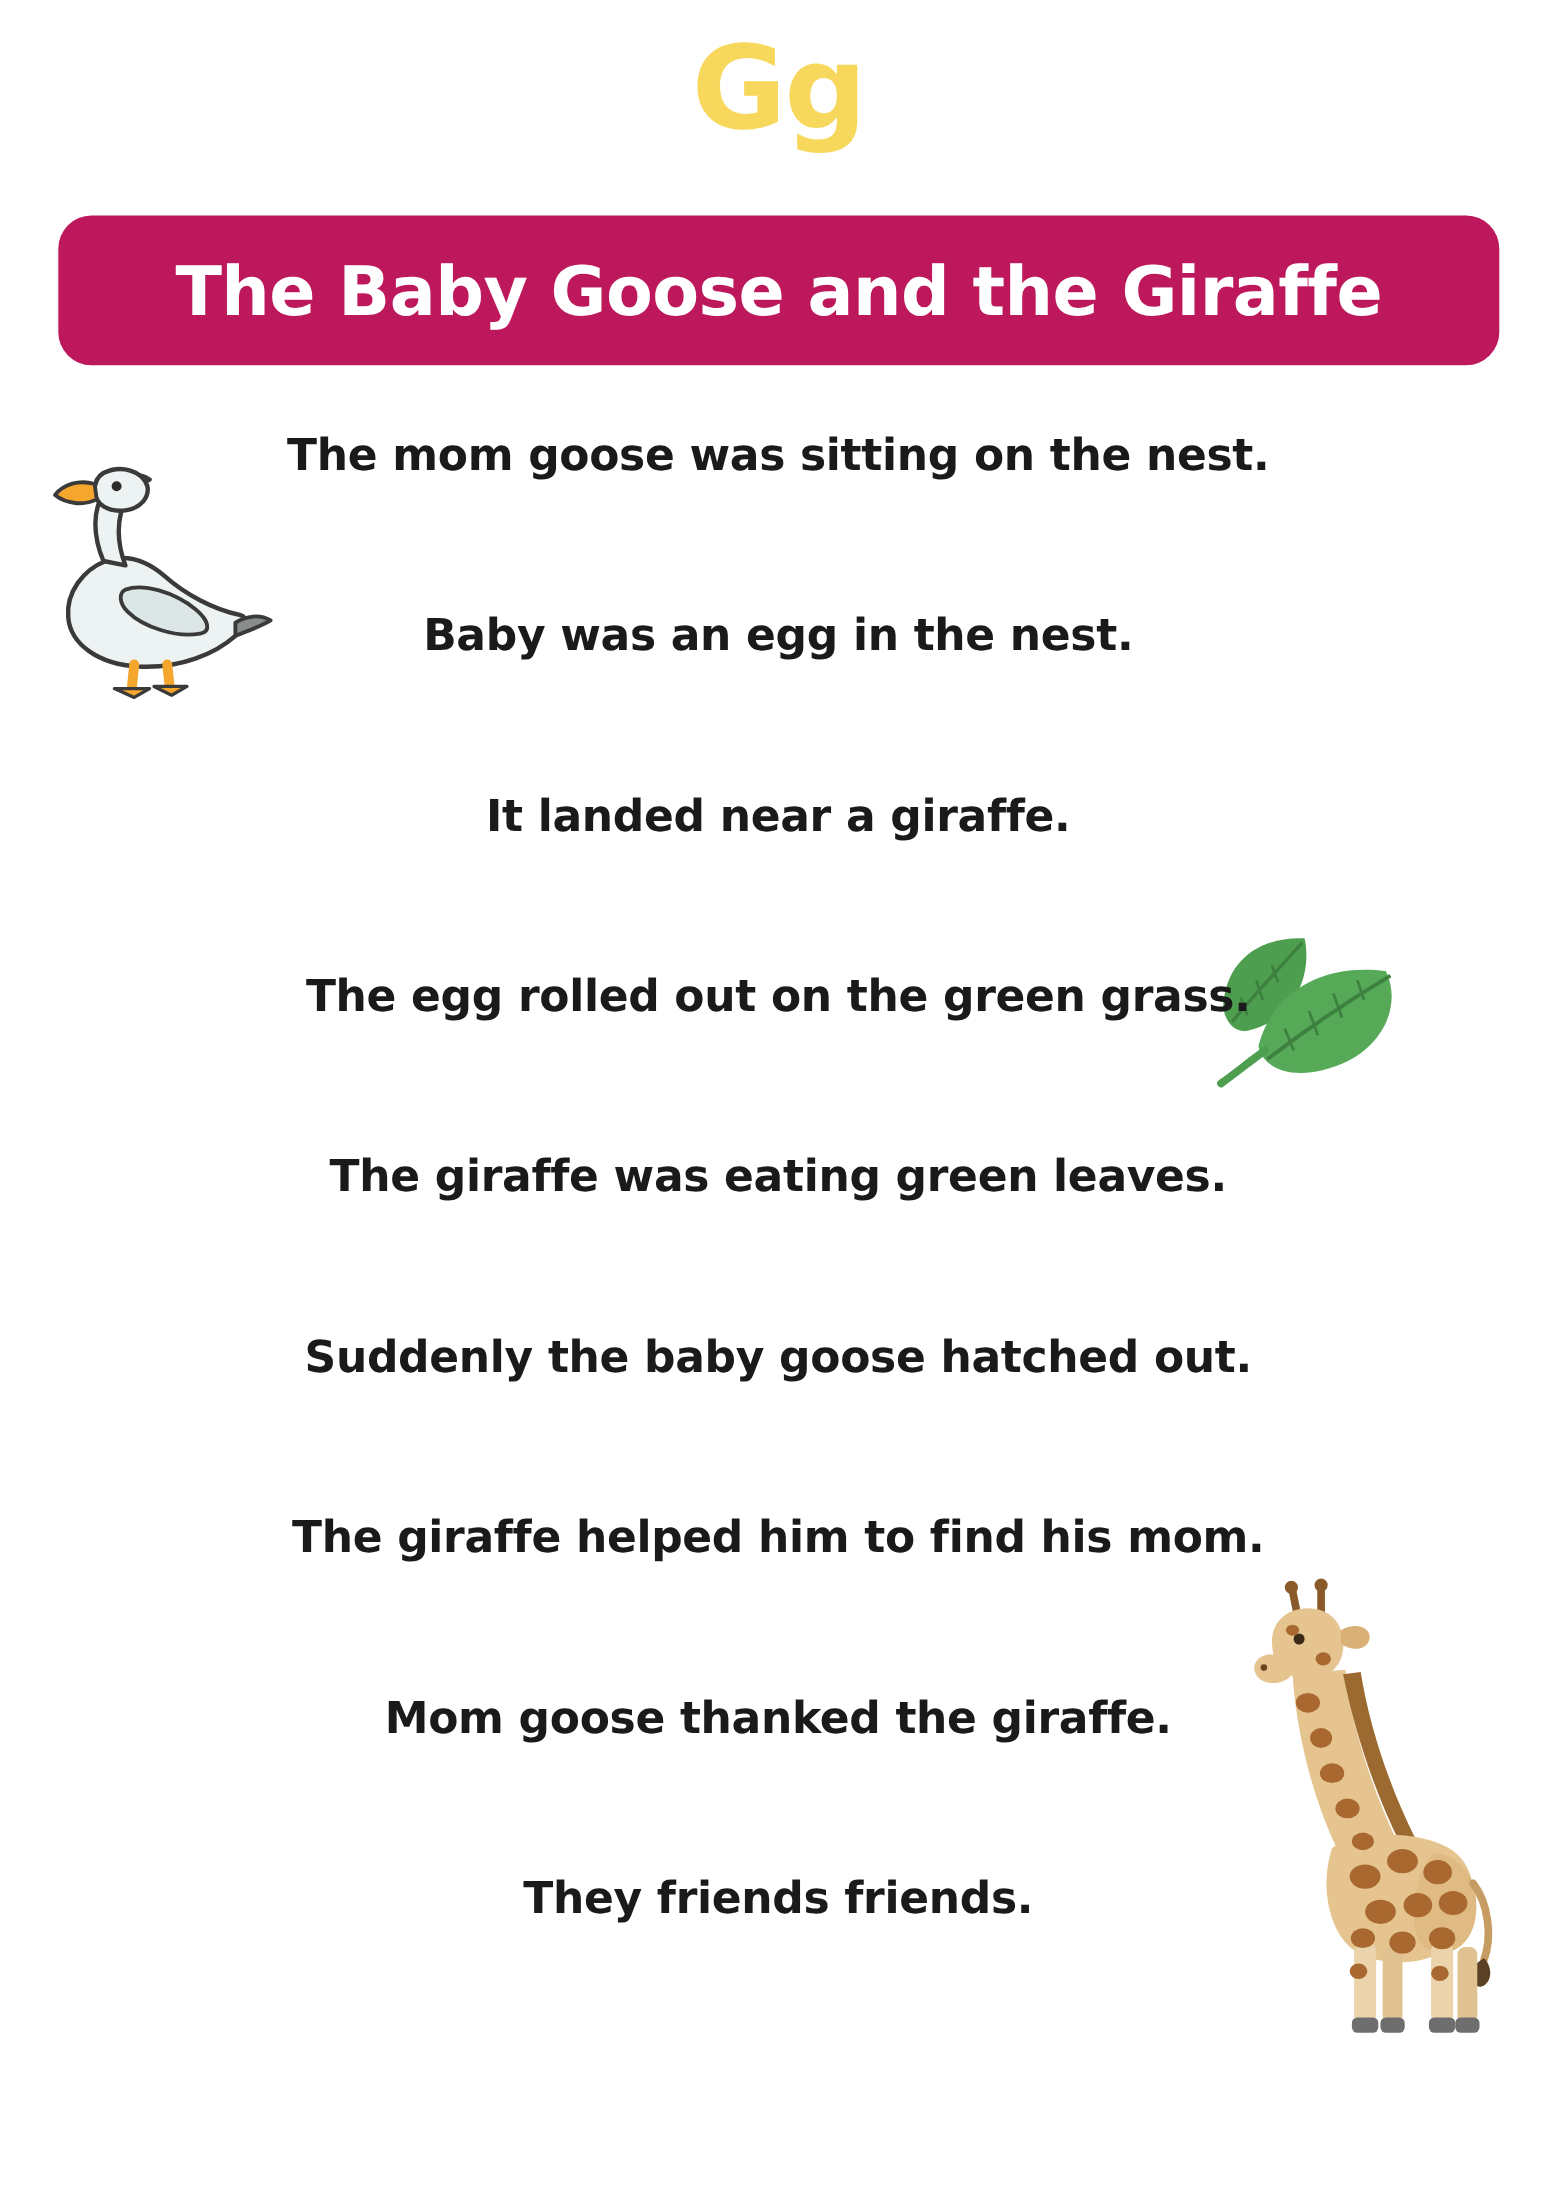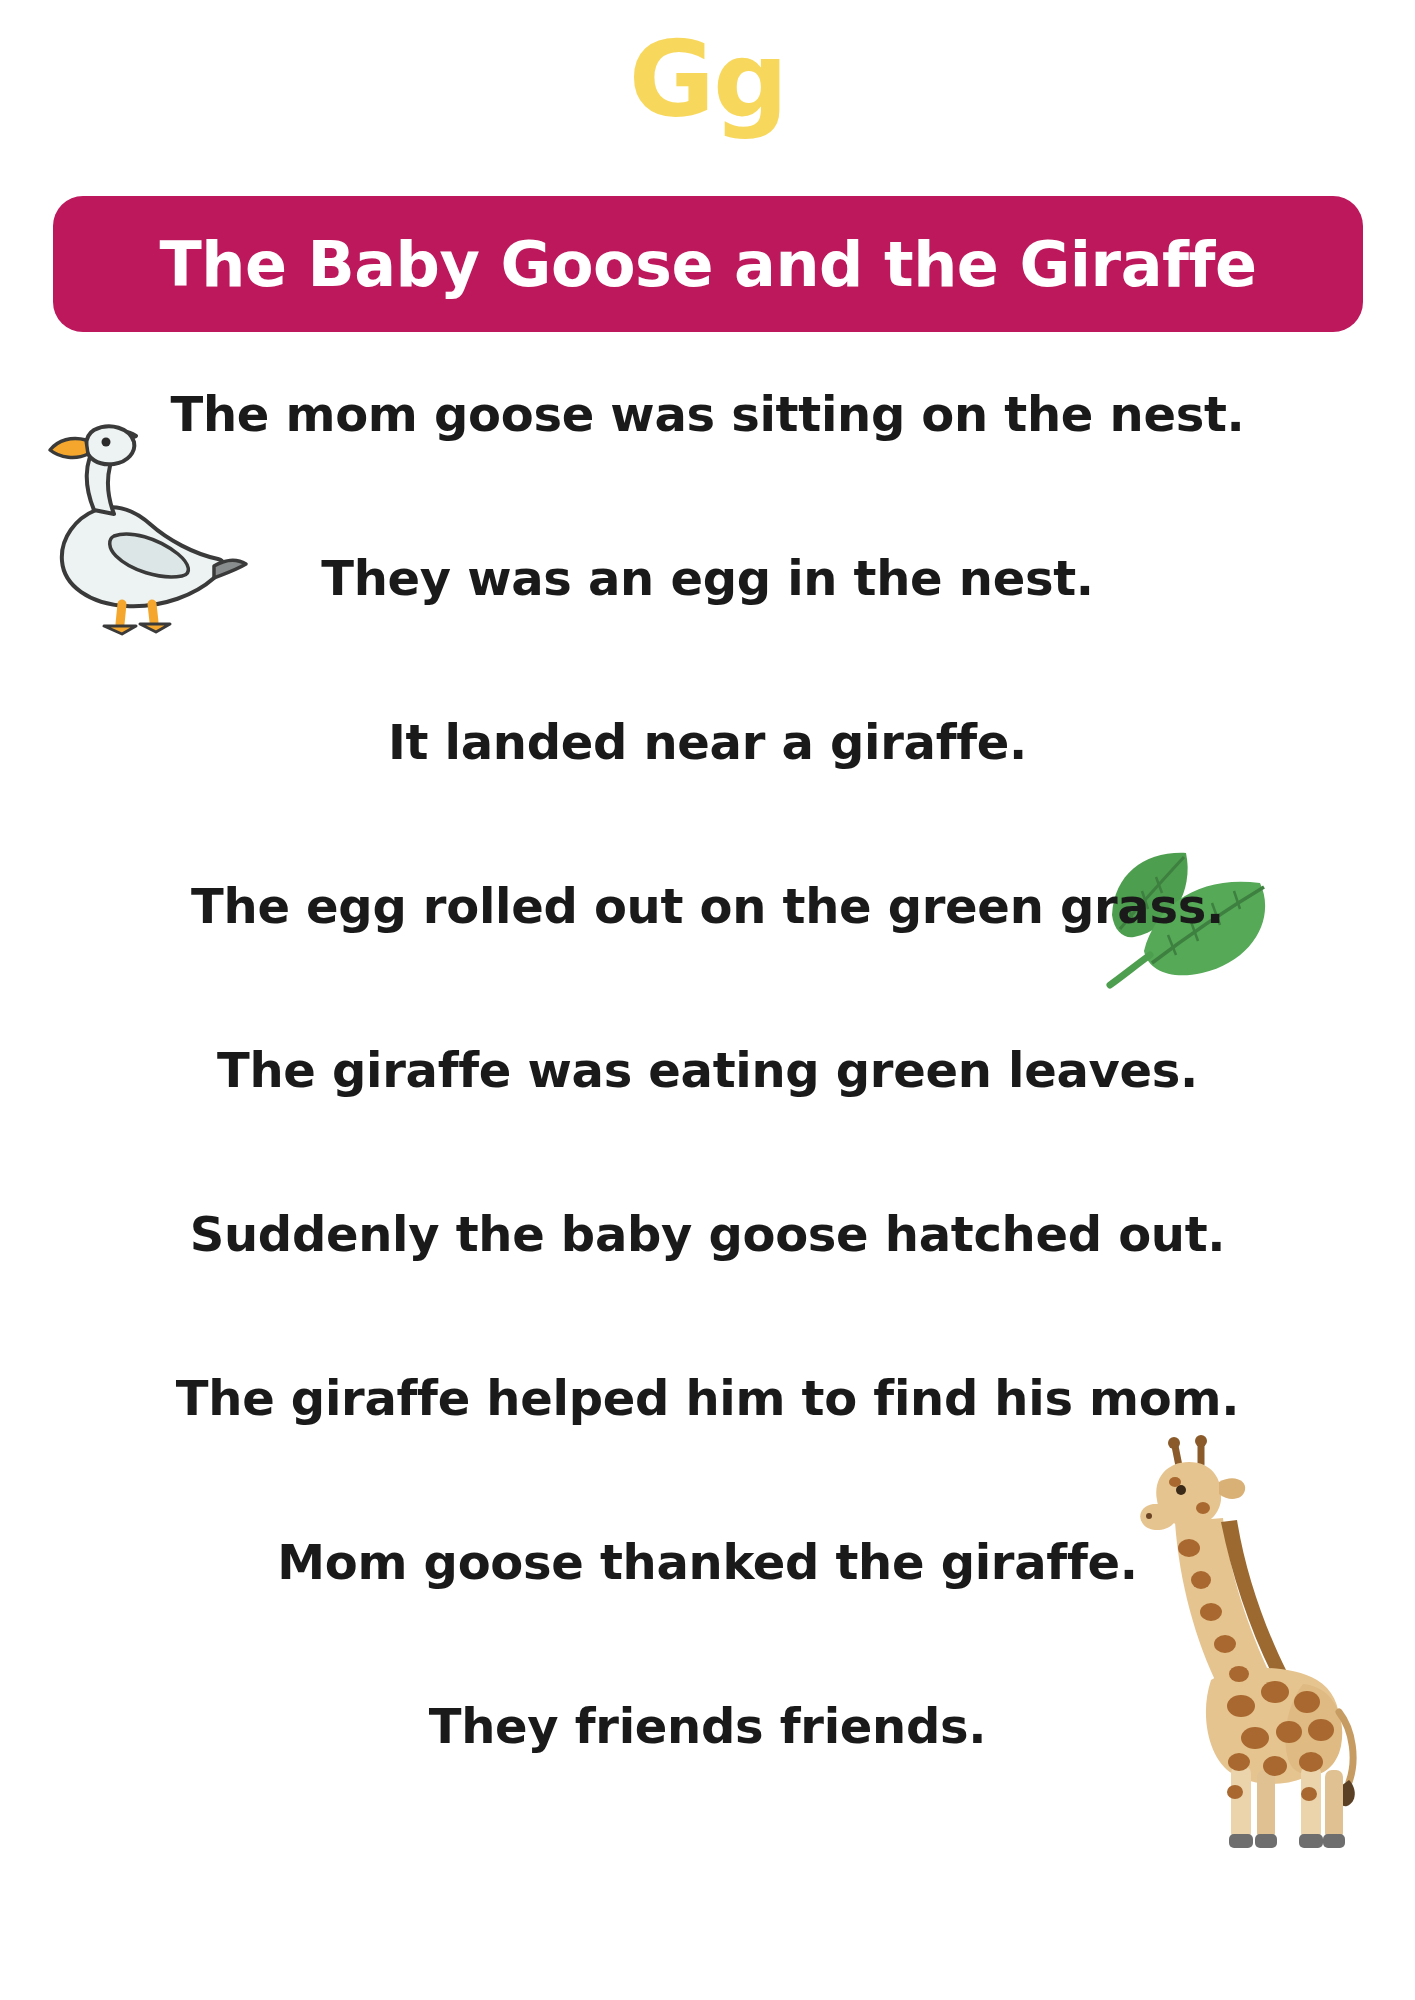--- a/index.html
+++ b/index.html
@@ -65,21 +65,21 @@
     position: absolute;
     top: 372px;
     left: 0;
     width: 1415px;
   }
   .line {
     width: 100%;
     text-align: center;
     font-family: "DejaVu Sans", sans-serif;
     font-weight: bold;
-    font-size: 48px;
+    font-size: 40px;
     color: #1a1a1a;
     letter-spacing: -0.3px;
     margin-bottom: 0;
     height: 84px;
     line-height: 84px;
     white-space: nowrap;
   }
   .line.gap-lg { margin-bottom: 80px; }
 
   
@@ -197,21 +197,21 @@
         <ellipse cx="100" cy="362" rx="8" ry="7"></ellipse>
         <ellipse cx="174" cy="364" rx="8" ry="7"></ellipse>
         <ellipse cx="40" cy="52" rx="6" ry="5"></ellipse>
         <ellipse cx="68" cy="78" rx="7" ry="6"></ellipse>
       </g>
     </svg>
   </div>
 
   <div class="story">
     <div class="line gap-lg">The mom goose was sitting on the nest.</div>
-    <div class="line gap-lg">They was an egg in the nest.</div>
+    <div class="line gap-lg">Baby was an egg in the nest.</div>
     <div class="line gap-lg">It landed near a giraffe.</div>
     <div class="line gap-lg">The egg rolled out on the green grass.</div>
     <div class="line gap-lg">The giraffe was eating green leaves.</div>
     <div class="line gap-lg">Suddenly the baby goose hatched out.</div>
     <div class="line gap-lg">The giraffe helped him to find his mom.</div>
     <div class="line gap-lg">Mom goose thanked the giraffe.</div>
     <div class="line">They friends friends.</div>
   </div>
 
 </div>

